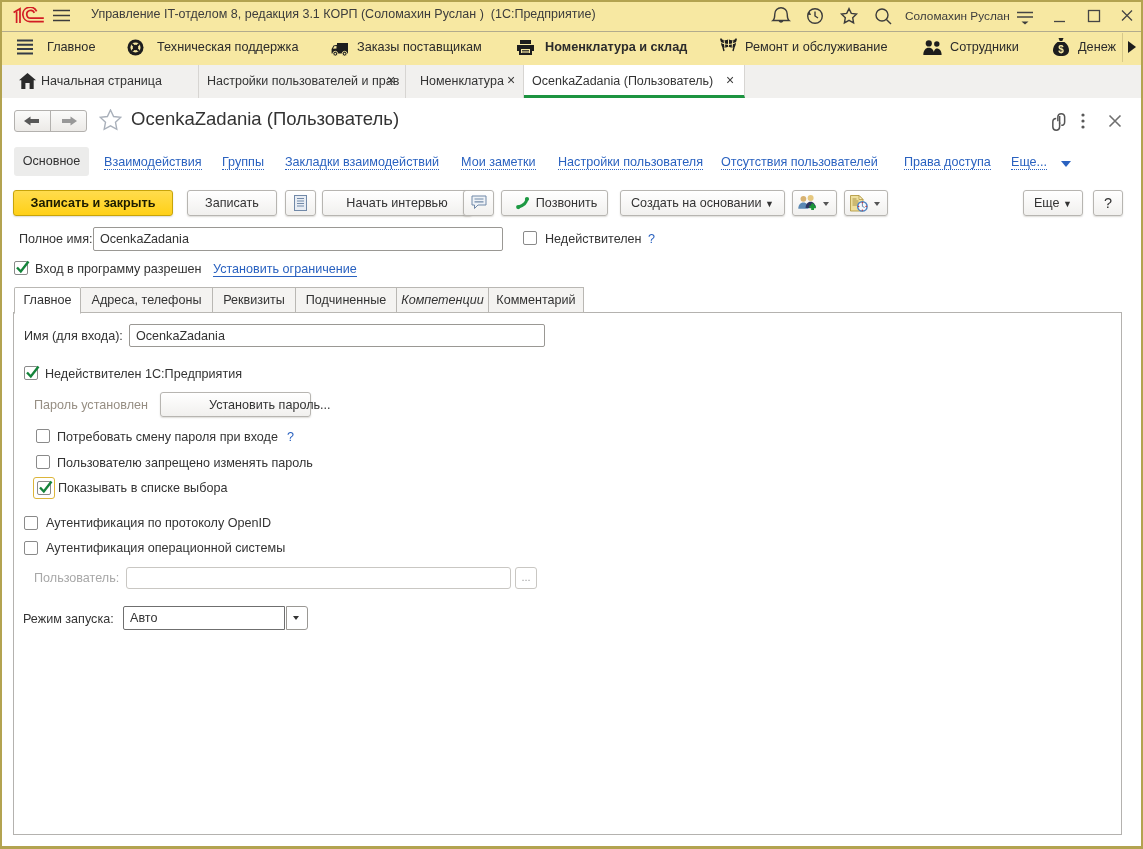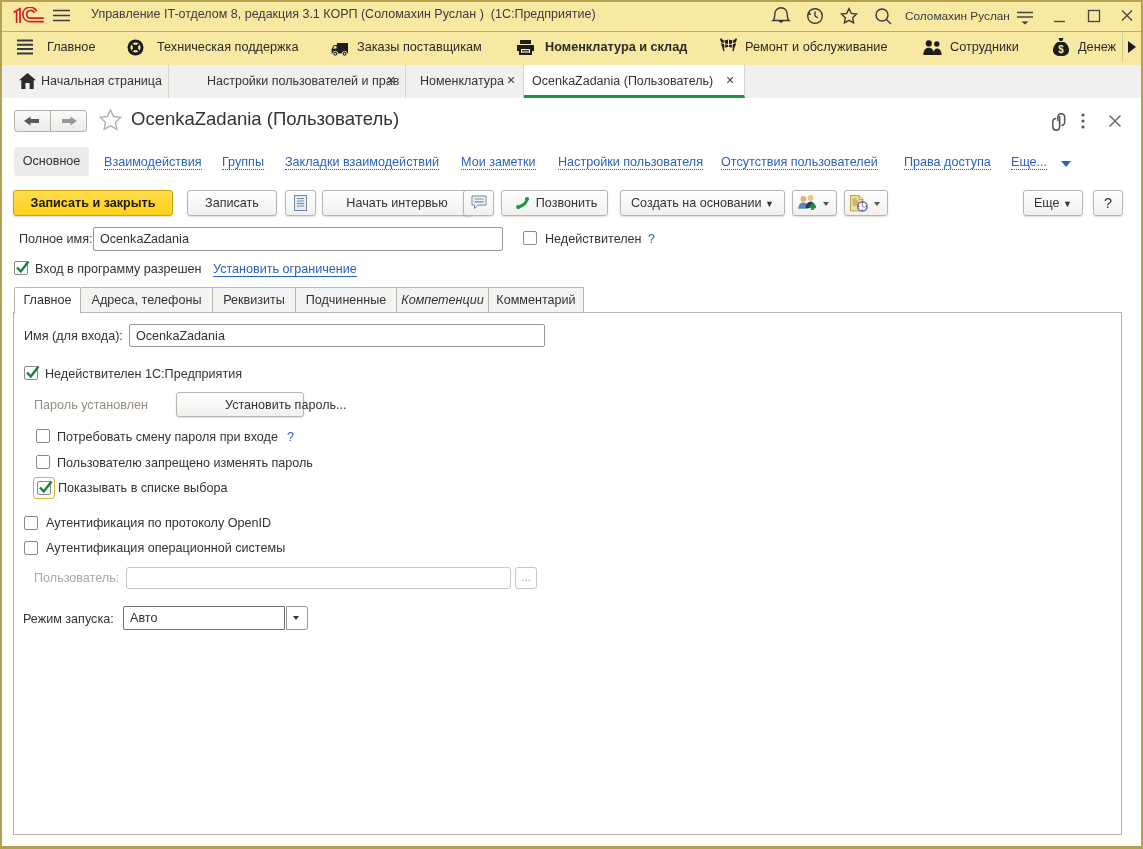--- a/index.html
+++ b/index.html
@@ -118,21 +118,21 @@
       <path d="M10.2 15 C10.5 11.2 12 8.6 13.8 8.6 C16.6 8.6 18.6 11 18.6 15 Z" fill="#1d1d1d"></path>
     </svg>
  <svg class="abs" style="left:1053px;top:38px;" width="16" height="18" viewBox="0 0 16 18">
   <path d="M5.5 0 h5 l-1.2 3 h-2.6 z" fill="#1d1d1d"></path>
   <path d="M4.5 4 h7 C14.8 6.5 16 9.5 16 12.2 16 16 13 18 8 18 3 18 0 16 0 12.2 0 9.5 1.2 6.5 4.5 4 z" fill="#1d1d1d"></path>
   <text x="8" y="14.5" font-size="10" font-weight="bold" fill="#f7e8a2" text-anchor="middle" font-family="Liberation Sans">$</text>
     </svg>
  <div class="abs" style="left:1122px;top:33px;width:1px;height:29px;background:#d6c88a;"></div>
  <div class="abs" style="left:1128px;top:41px;width:0;height:0;border:6px solid transparent;border-left:8px solid #1d1d1d;"></div>
 
- <div class="tab" style="left:0;width:169px;">
+ <div class="tab" style="left:0;width:199px;">
       <span style="position:absolute;left:41px;top:9px;">Начальная страница</span>
   <svg style="position:absolute;left:19px;top:8px;" width="17" height="16" viewBox="0 0 17 16">
    <path d="M8.5 0 L17 7.2 H14.7 V16 H10.6 V10 H6.4 V16 H2.3 V7.2 H0 Z" fill="#2b2b2b"></path>
       </svg>
     </div>
  <div class="tab" style="left:171px;width:235px;">
       <span style="position:absolute;left:16px;top:9px;margin-left:20px;">Настройки пользователей и прав</span>
       <span class="tabx" style="position:absolute;left:216px;top:7px;">×</span>
     </div>
  <div class="tab" style="left:406px;width:118px;">
@@ -251,21 +251,21 @@
 
  <div class="lbl" style="left:24px;top:329px;">Имя (для входа):</div>
  <input class="abs" style="left: 129px; top: 324px; width: 416px; height: 23px; border: 1px solid rgb(154, 152, 148); border-radius: 2px; font-size: 12.6px; padding-left: 6px; color: rgb(51, 51, 51);" value="OcenkaZadania">
  <div class="cb cbc" style="left:24px;top:366px;">
       <svg width="17" height="17" viewBox="0 0 17 17" style="position:absolute;left:-1px;top:-3px;">
         <path d="M3 8.5 L6.8 12.5 L14.5 2.5" fill="none" stroke="#15843b" stroke-width="2.4"></path>
       </svg>
     </div>
  <div class="lbl" style="left:45px;top:367px;">Недействителен 1С:Предприятия</div>
  <div class="lbl" style="left:34px;top:398px;color:#968e83;">Пароль установлен</div>
- <div class="btn" style="left:176px;top:392px;width:128px;height:25px;padding-left:48px;">Установить пароль...</div>
+ <div class="btn" style="left:160px;top:392px;width:151px;height:25px;padding-left:48px;">Установить пароль...</div>
  <div class="cb" style="left:36px;top:429px;"></div>
  <div class="lbl" style="left:57px;top:430px;">Потребовать смену пароля при входе</div>
  <div class="lbl" style="left:287px;top:430px;color:#2a62c0;">?</div>
  <div class="cb" style="left:36px;top:455px;"></div>
  <div class="lbl" style="left:57px;top:456px;">Пользователю запрещено изменять пароль</div>
  <div class="abs" style="left:33px;top:477px;width:22px;height:22px;border:1px solid #dcb53a;border-radius:3px;"></div>
  <div class="cb cbc" style="left:37px;top:481px;">
       <svg width="17" height="17" viewBox="0 0 17 17" style="position:absolute;left:-1px;top:-3px;">
         <path d="M3 8.5 L6.8 12.5 L14.5 2.5" fill="none" stroke="#15843b" stroke-width="2.4"></path>
       </svg>

